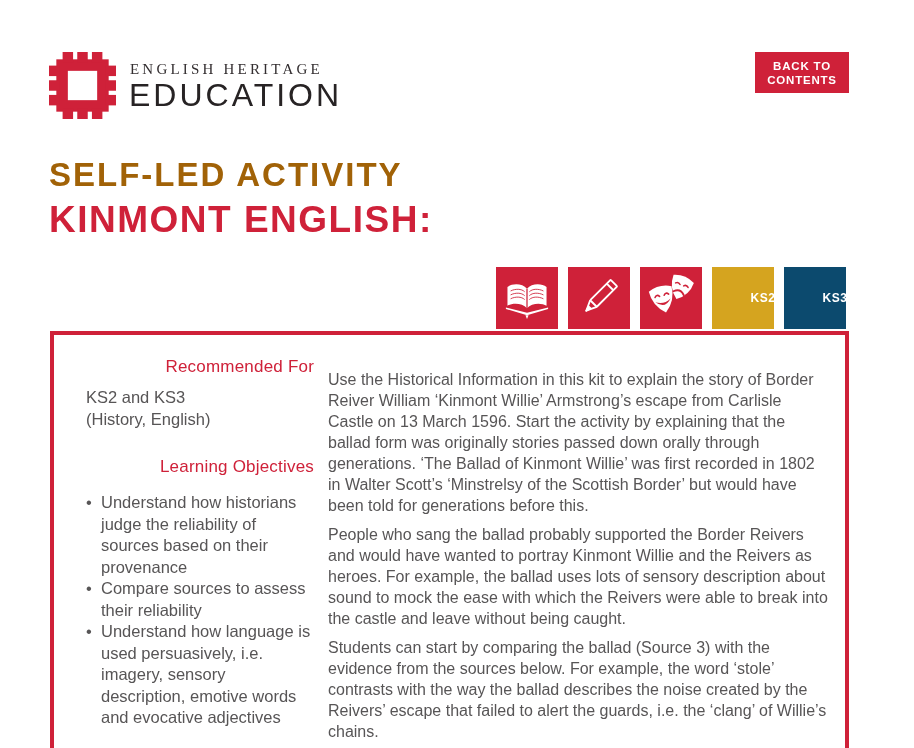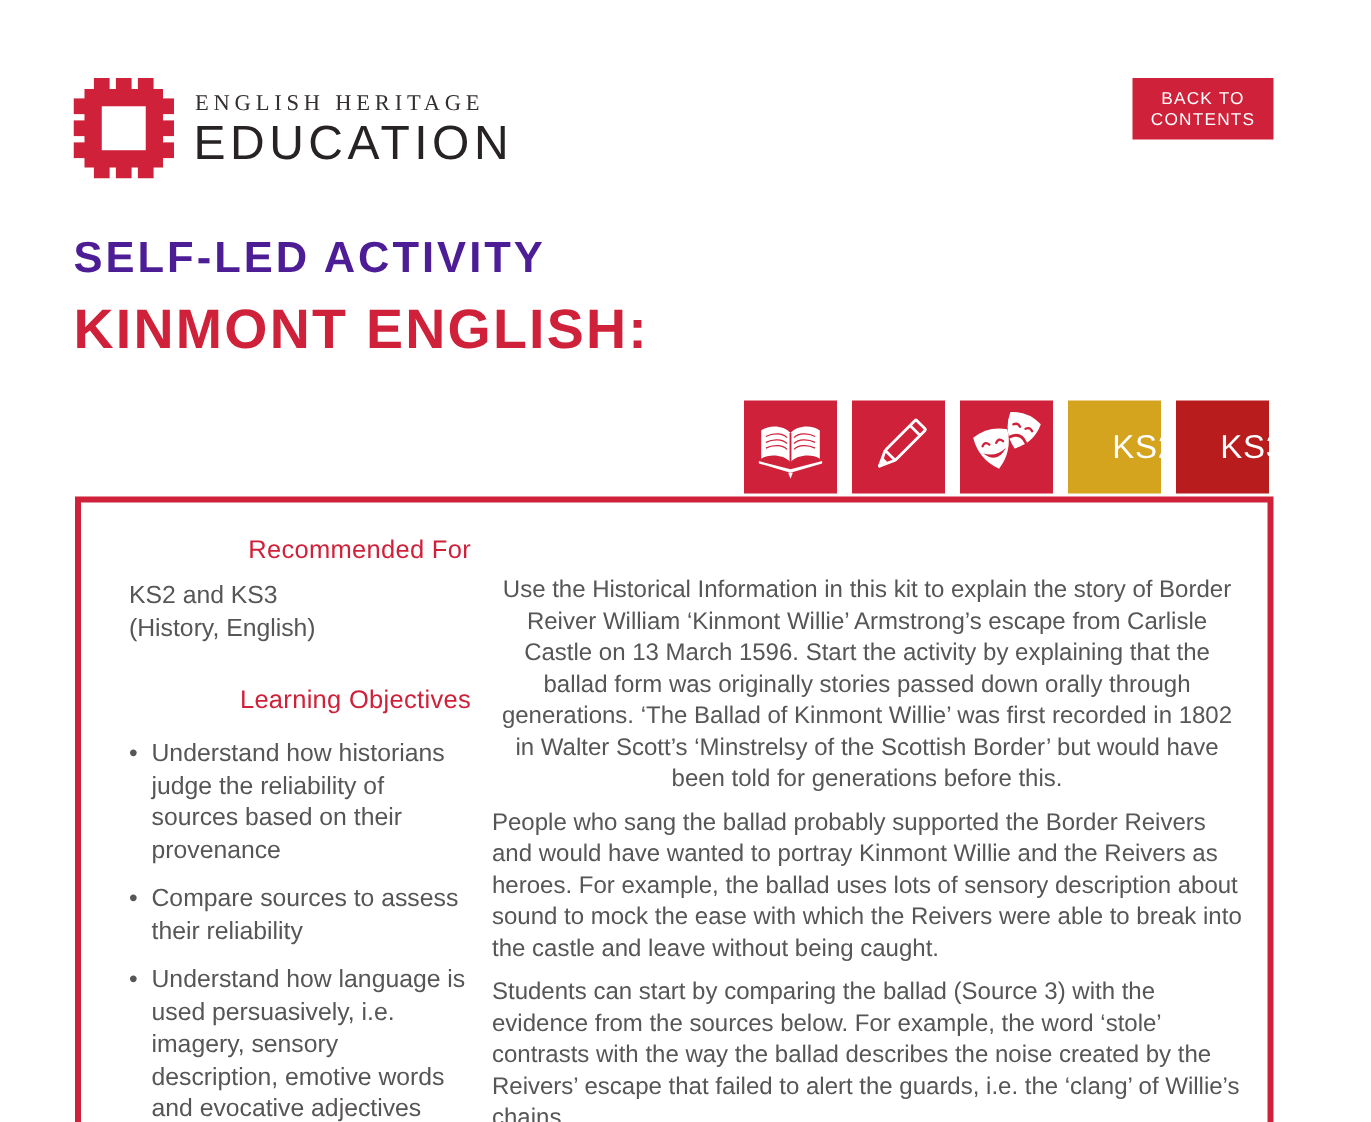--- a/index.html
+++ b/index.html
@@ -16,71 +16,71 @@
     color:#332e30; white-space:nowrap;text-align:center;
   }
   .brand-bottom {
     position:absolute; left:129px; top:77px;
     font-size:32px; letter-spacing:3px; color:#272324; font-weight:400; white-space:nowrap;
   }
   .back-btn {
     position:absolute; left:755px; top:52px; width:94px; height:41px;
     background:#cf2139; color:#ffffff; border:none; cursor:pointer;
     font-family:"Liberation Sans", sans-serif;
-    font-size:11.5px; font-weight:400; letter-spacing:0.8px; line-height:14px;
+    font-size:11.5px; font-weight:700; letter-spacing:0.8px; line-height:14px;
     text-align:center; display:flex; align-items:center; justify-content:center;
     padding:0 10px;
   }
   
   .kicker {
     position:absolute; left:49px; top:156px;
-    font-size:29px; font-weight:700; letter-spacing:2px; color:#4c1d95; white-space:nowrap;
+    font-size:33px; font-weight:700; letter-spacing:2px; color:#a16207; white-space:nowrap;
   }
   .title-line1, .title-line2 {
     position:absolute; left:49px;
     font-size:37px; font-weight:700; letter-spacing:1.5px; color:#cf2139; white-space:nowrap;
   }
   .title-line1 { top:199px; }
   .title-line2 { top:250px; }
   
   .badges { position:absolute; left:496px; top:267px; display:flex; gap:10px; }
   .sq { width:62px; height:62px; display:flex; align-items:center; justify-content:center; }
   .sq.red  { background:#cf2139; }
   .sq.gold { background:#d5a41f; }
-  .sq.teal { background:#b91c1c; }
+  .sq.teal { background:#0c4a6e; }
   .sq .ks {
-    color:#ffffff; font-size:22px; font-weight:400; letter-spacing:0.5px;margin-left:40px;
+    color:#ffffff; font-size:12px; font-weight:700; letter-spacing:0.5px;margin-left:40px;
   }
   .sq svg { width:50px; height:50px; }
   
   .panel {
     position:absolute; left:50px; top:331px; width:799px; height:470px;
     border:4px solid #cf2139; background:#ffffff;
   }
   .col-left  { position:absolute; left:32px;  top:22px; width:228px; }
   .col-right { position:absolute; left:274px; top:22px; width:500px; }
   .red-head {
     color:#cf2139; font-size:17px; font-weight:400; letter-spacing:0.2px;text-align:right;
   }
   .summary-head { letter-spacing:0.8px; }
   .meta-lines { margin-top:9px; font-size:16.5px; line-height:22px; color:#575556; }
   .objectives-head { margin-top:27px; }
   .objectives { list-style:none; margin-top:15px; }
   .objectives li {
     position:relative; padding-left:15px;
     font-size:16.5px; line-height:21.5px; color:#575556;
   }
-  .objectives li + li { margin-top:11px; }
+  .objectives li + li { }
   .objectives li::before {
     content:"\2022"; position:absolute; left:0; top:0; color:#575556;
   }
   .col-right p {
     margin-top:8px; font-size:16px; line-height:21px; color:#575556;
   }
-  .col-right p.first { margin-top:26px;text-align:center; }
+  .col-right p.first { margin-top:12px; }
 </style>
 </head>
 <body>
 
 <div class="page">
 
   <svg class="logo-mark" viewBox="0 0 64 64" aria-hidden="true">
     <g fill="#cf2139">
       <rect x="12.5" y="12.5" width="39" height="39" fill="none" stroke="#cf2139" stroke-width="11"></rect>
       <rect x="13" y="0" width="10" height="10"></rect>

